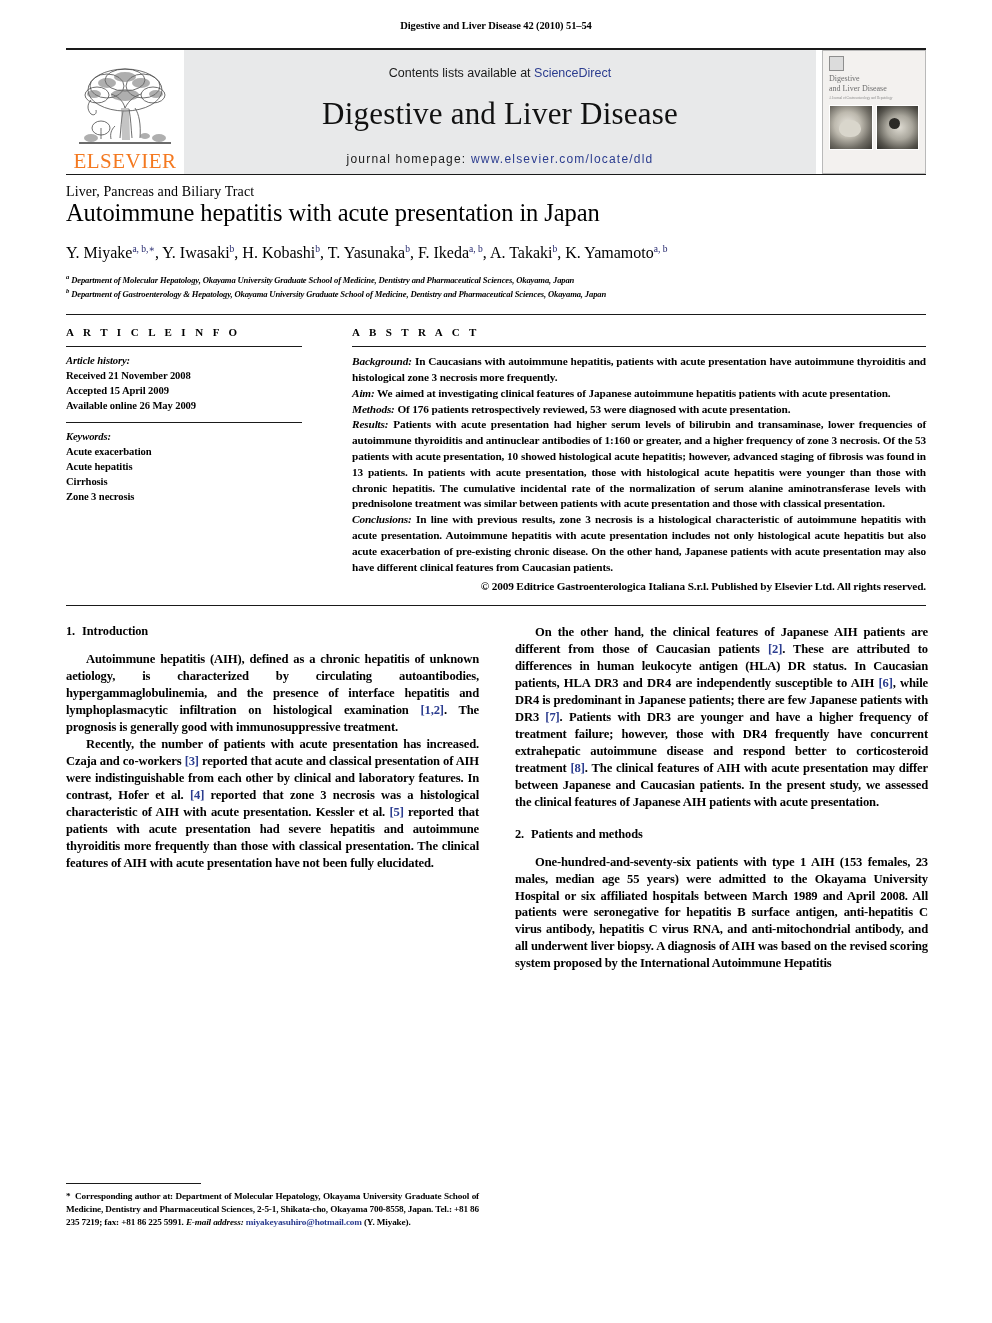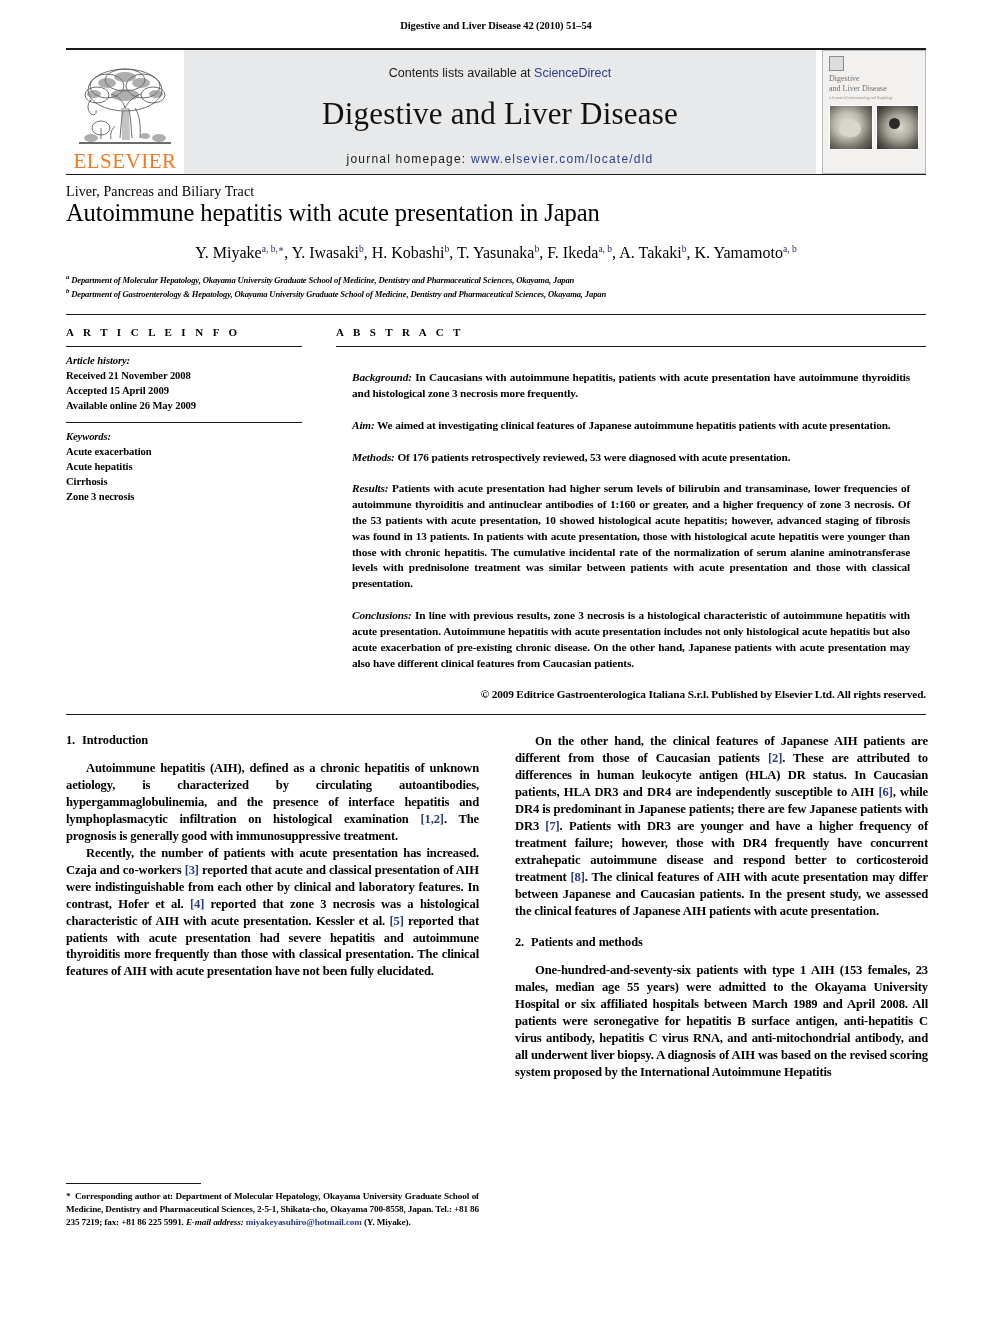--- a/index.html
+++ b/index.html
@@ -155,39 +155,38 @@
     font-size: 24.5px;
     font-weight: normal;
     letter-spacing: -0.1px;
     margin: 0 0 16px 0;
     line-height: 1.1;
   }
   .authors {
     font-size: 16px;
     margin: 0 0 9px 0;
     line-height: 1.25;
-    text-align: center;
   }
   .authors sup { font-size: 9.5px; color:#21246b; }
   .aff {
     font-size: 8.6px;
     font-style: italic;
     font-weight: bold;
     line-height: 1.45;
     letter-spacing: -0.15px;
   }
   .aff sup { font-size: 6.6px; }
 
   
   .info-abstract {
     margin-top: 14px;
     border-top: 1px solid #1a1a1a;
     padding-top: 11px;
     display: flex;
-    gap: 34px;
+    gap: 50px;
   }
   .col-info { width: 236px; flex: 0 0 236px; }
   .col-abstract { flex: 1 1 auto; }
   .head-spaced {
     font-size: 11px;
     font-weight: bold;
     letter-spacing: 3.4px;
     margin-bottom: 8px;
   }
   .thin-rule { border-top: 1px solid #1a1a1a; }
@@ -200,21 +199,21 @@
   }
   .info-block .lead { font-style: italic; }
   .abstract-body {
     padding-top: 7px;
     font-size: 11.3px;
     line-height: 1.40;
     text-align: justify;
     font-weight: bold;
     letter-spacing: -0.15px;
   }
-  .abstract-body p { margin: 16px; }
+  .abstract-body p { margin: 0; }
   .abstract-body .lead { font-style: italic; }
   .abstract-copy {
     margin-top: 3px;
     text-align: right;
     font-size: 11.3px;
     font-weight: bold;
     letter-spacing: -0.15px;
   }
 
   

